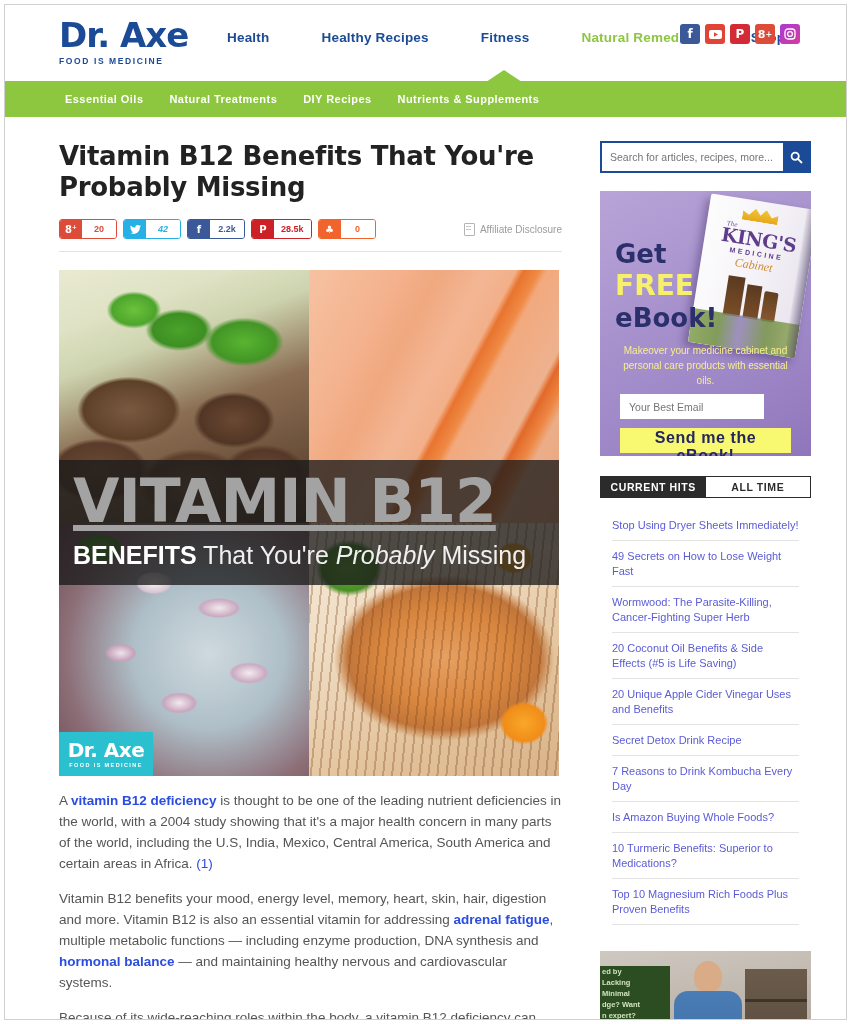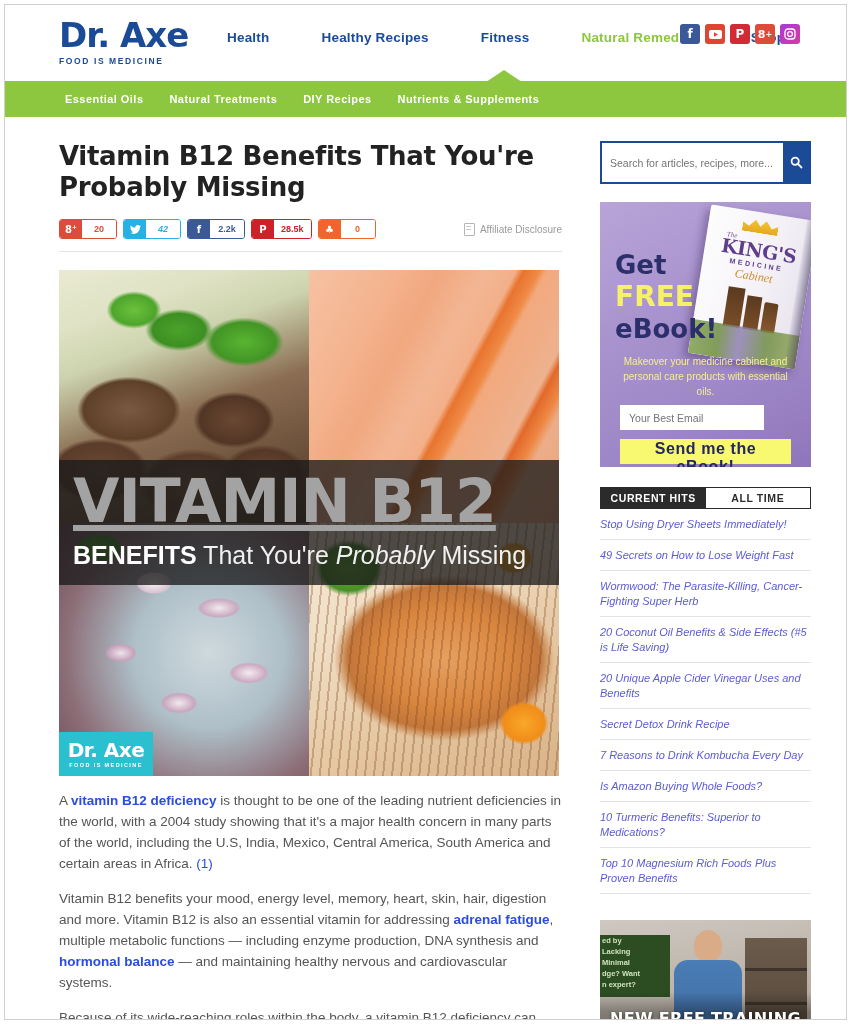--- a/index.html
+++ b/index.html
@@ -107,21 +107,21 @@
   .wmark{position:absolute;left:0;bottom:0;width:94px;height:44px;background:#2bc0d0;display:flex;flex-direction:column;align-items:center;justify-content:center;}
   .wmark .w1{font-family:"DejaVu Sans",sans-serif;font-weight:bold;font-size:20px;color:#fff;line-height:20px;letter-spacing:-.5px;}
   .wmark .w2{font-size:5.5px;font-weight:bold;color:#fff;letter-spacing:1.4px;margin-top:2px;}
 
   
   .para{font-size:13.5px;line-height:21px;color:#555;margin:14px 0 0 0;}
   .para a{color:#2b4ce0;text-decoration:none;font-weight:bold;}
   .para a.plain{font-weight:normal;}
 
   
-  .searchbox{display:flex;height:43px;border:2px solid #1b4a96;box-sizing:border-box;}
+  .searchbox{display:flex;height:32px;border:2px solid #1b4a96;box-sizing:border-box;}
   .searchbox input{flex:1;border:0;outline:0;padding:0 8px;font-size:10.5px;color:#888;font-family:"Liberation Sans",sans-serif;}
   .searchbox .sbtn2{width:26px;background:#1b4a96;display:flex;align-items:center;justify-content:center;}
   .ebook{margin-top:18px;width:211px;height:265px;position:relative;overflow:hidden;
      background:linear-gradient(150deg,#b9a4d8 0%,#a792cd 40%,#9d86c6 70%,#8f76bb 100%);}
   .ebook .bk{position:absolute;right:4px;top:10px;width:108px;height:150px;transform:rotate(9deg);
      background:linear-gradient(100deg,#fdfdfd 0%,#f5f2f7 52%,#e6e1ec 100%);
      box-shadow:-4px 5px 9px rgba(40,20,70,.35);border-radius:2px;overflow:hidden;}
   .ebook .bk .crown{position:absolute;left:34px;top:8px;width:36px;height:13px;
      background:linear-gradient(#f3c53a,#e5a81c);clip-path:polygon(0 100%,100% 100%,100% 28%,82% 55%,65% 0,50% 48%,35% 0,18% 55%,0 28%);}
   .ebook .bk .the{position:absolute;left:20px;top:23px;font-size:7px;color:#7a4fa0;font-family:"Liberation Serif",serif;font-style:italic;}
@@ -142,21 +142,21 @@
   .ebook .ebk{position:absolute;left:15px;top:110px;font-family:"DejaVu Sans",sans-serif;font-weight:bold;font-size:26px;color:#2b2f6b;line-height:34px;}
   .ebook .blurb{position:absolute;left:14px;top:152px;width:183px;text-align:center;font-size:10px;line-height:15px;color:#f6ef8f;}
   .ebook input{position:absolute;left:20px;top:203px;width:144px;height:25px;border:0;box-sizing:border-box;padding:0 9px;font-size:10.5px;color:#9a9a9a;font-family:Liberation Sans, sans-serif;outline:0;background:#fff;}
   .ebook .cta{position:absolute;left:20px;top:237px;width:171px;height:25px;background:#f9f871;color:#23275f;border:0;font-family:"Liberation Sans",sans-serif;font-weight:bold;font-size:16px;letter-spacing:.6px;cursor:pointer;}
 
   .hits{margin-top:20px;width:211px;}
   .hits-tabs{display:flex;border:1px solid #2b2b2b;height:22px;box-sizing:border-box;}
   .hits-tabs div{flex:1;display:flex;align-items:center;justify-content:center;font-size:10.5px;font-weight:bold;letter-spacing:.6px;}
   .hits-tabs .on{background:#2b2b2b;color:#fff;}
   .hits-tabs .off{background:#fff;color:#2b2b2b;}
-  .hits ul{list-style:none;margin:0;padding:0;font-style:italic;}
+  .hits ul{list-style:none;margin:12px;padding:0;}
   .hits li{border-bottom:1px solid #e3e3e3;}
   .hits li a{display:block;padding:8px 0 7px 0;font-size:11px;line-height:15px;color:#5b5bd6;text-decoration:none;}
 
   .vid{margin-top:26px;width:211px;height:150px;position:relative;overflow:hidden;
      background:linear-gradient(170deg,#cfc8c0 0%,#b8b0a6 55%,#a69b8e 100%);}
   .vid .board{position:absolute;left:0;top:15px;width:70px;height:62px;background:#2c4d22;}
   .vid .board span{display:block;color:#cfe3bd;font-size:7.5px;line-height:11px;padding-left:2px;font-weight:bold;}
   .vid .shelf{position:absolute;right:4px;top:18px;width:62px;height:92px;background:linear-gradient(#6b5b4b,#574a3d);}
   .vid .shelf:before{content:"";position:absolute;left:0;top:30px;width:100%;height:3px;background:#3e3429;}
   .vid .shelf:after{content:"";position:absolute;left:0;top:64px;width:100%;height:3px;background:#3e3429;}

